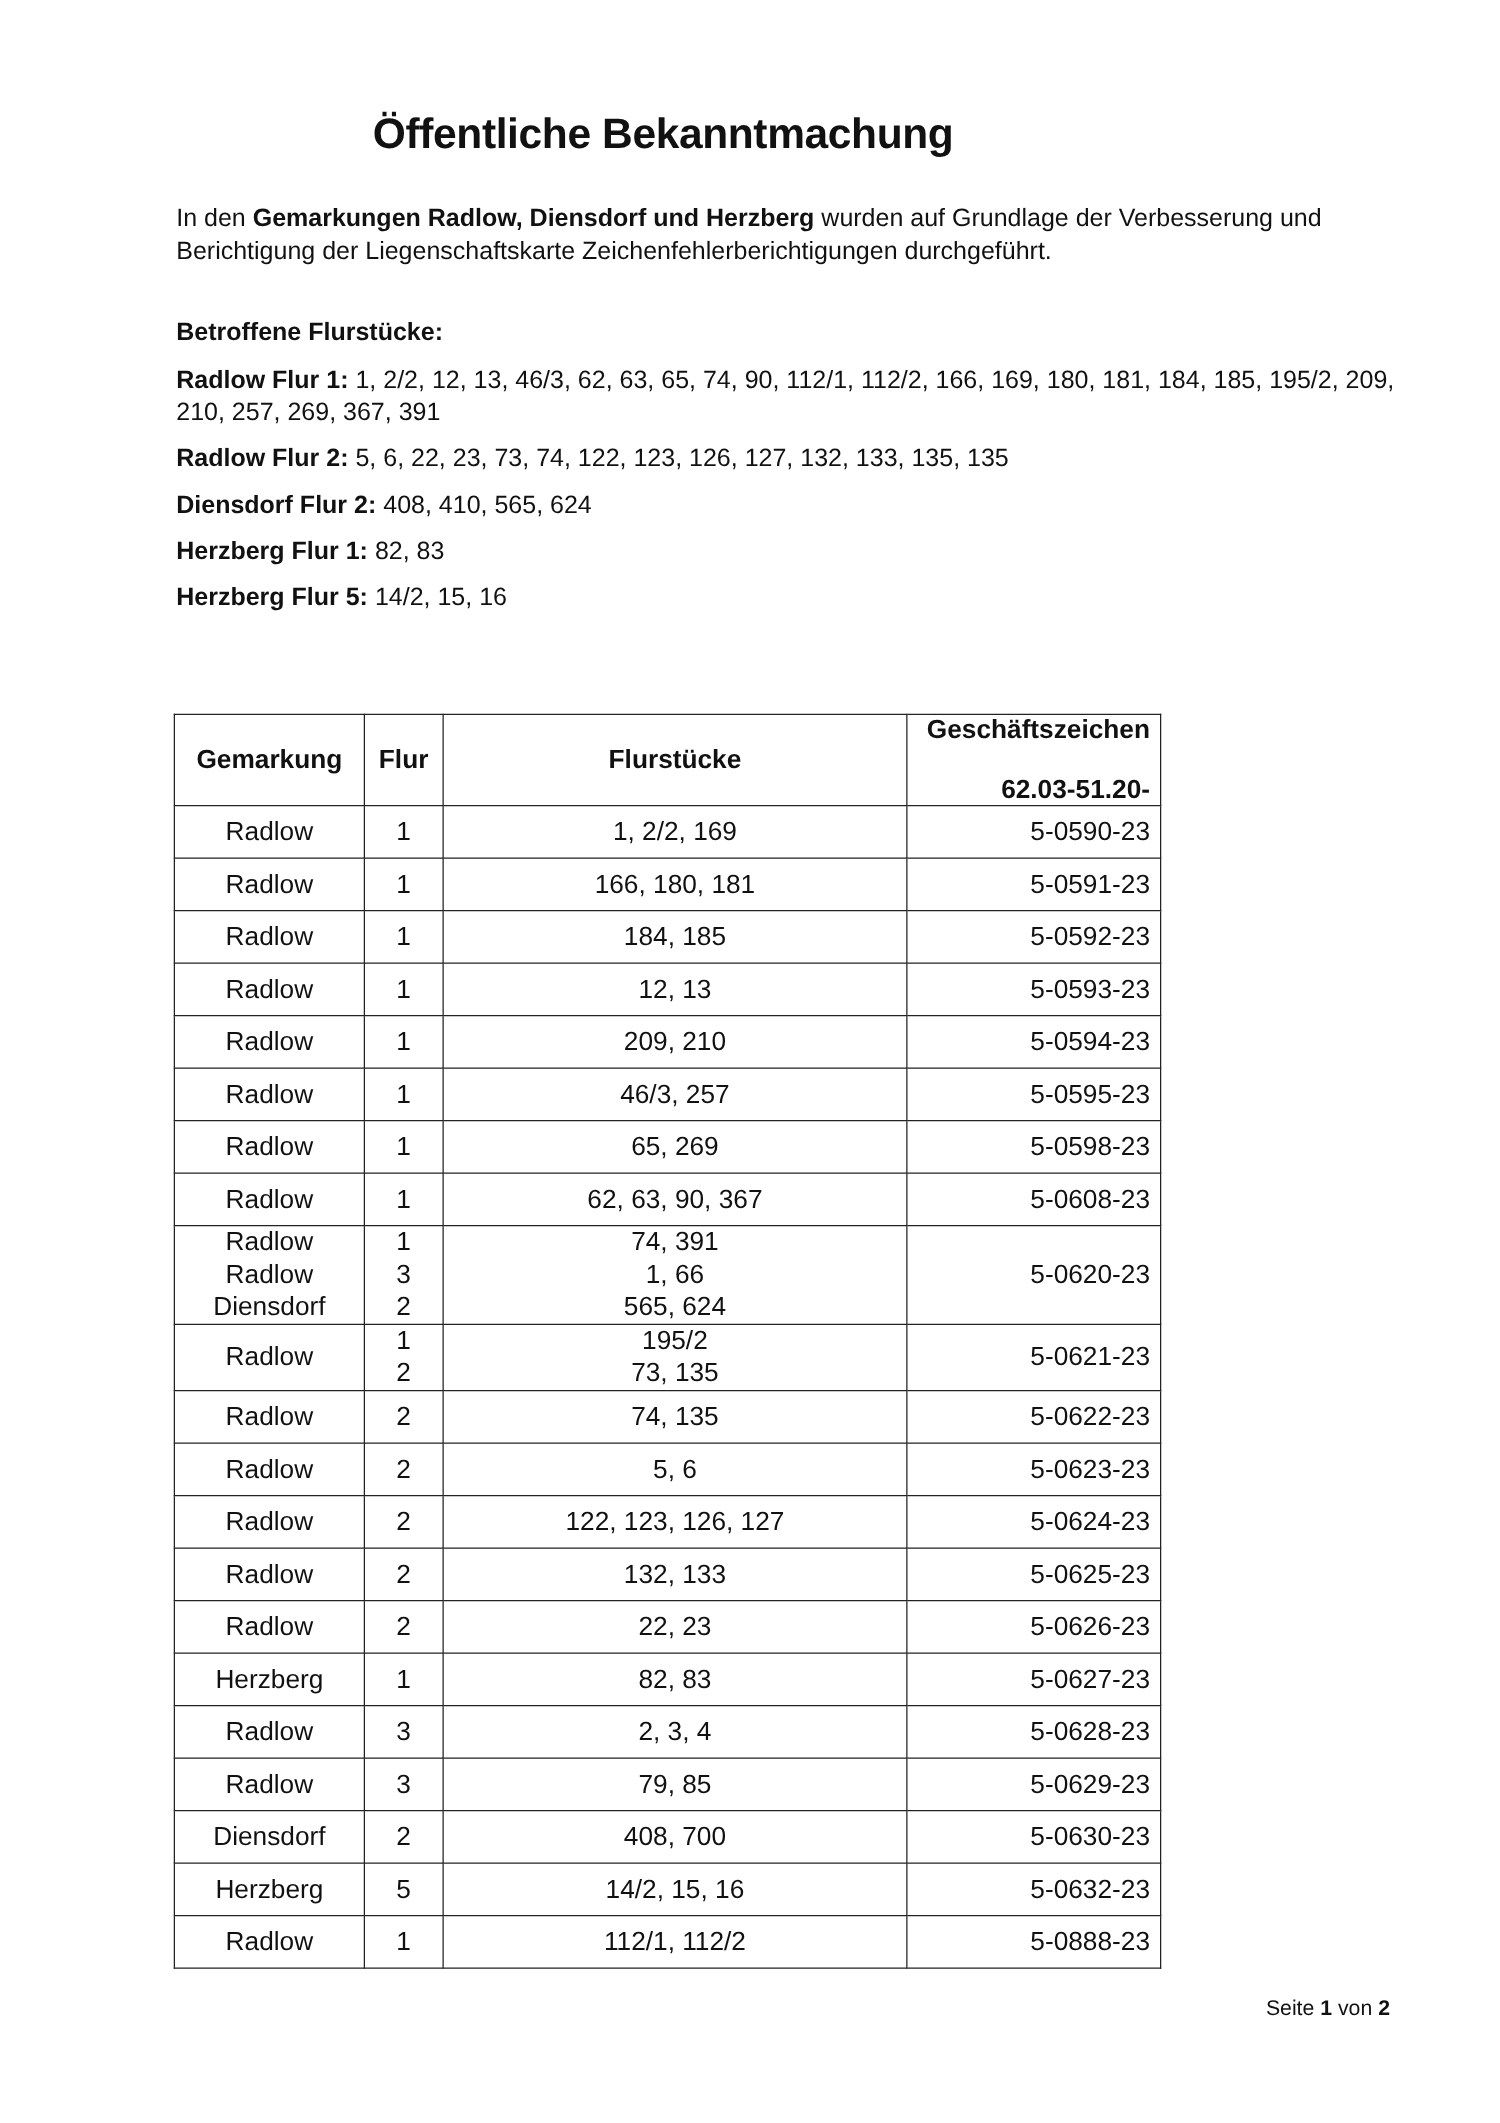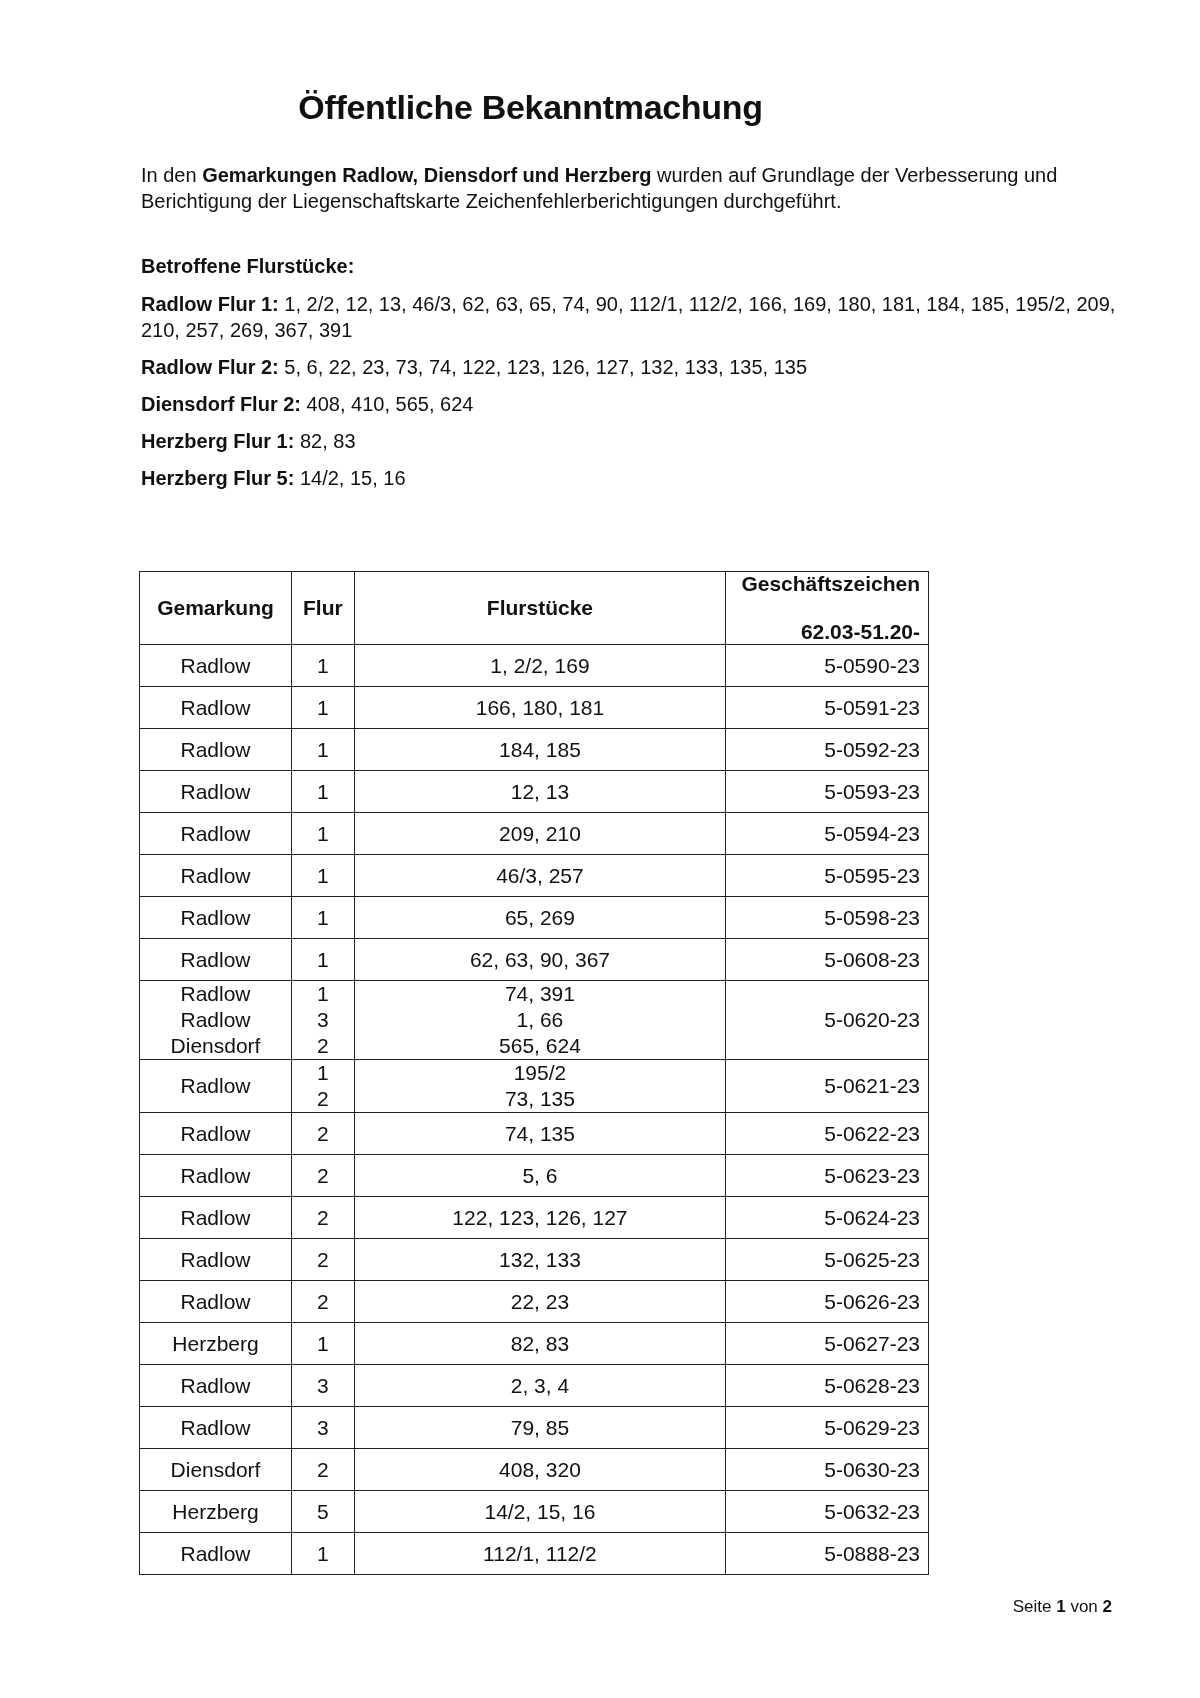--- a/index.html
+++ b/index.html
@@ -203,21 +203,21 @@
       </tr>
     <tr>
         <td class="center">Radlow</td>
         <td class="center">3</td>
         <td class="left">79, 85</td>
         <td class="right">5-0629-23</td>
       </tr>
     <tr>
         <td class="center">Diensdorf</td>
         <td class="center">2</td>
-        <td class="left">408, 320</td>
+        <td class="left">408, 700</td>
         <td class="right">5-0630-23</td>
       </tr>
     <tr>
         <td class="center">Herzberg</td>
         <td class="center">5</td>
         <td class="left">14/2, 15, 16</td>
         <td class="right">5-0632-23</td>
       </tr>
     <tr>
         <td class="center">Radlow</td>

